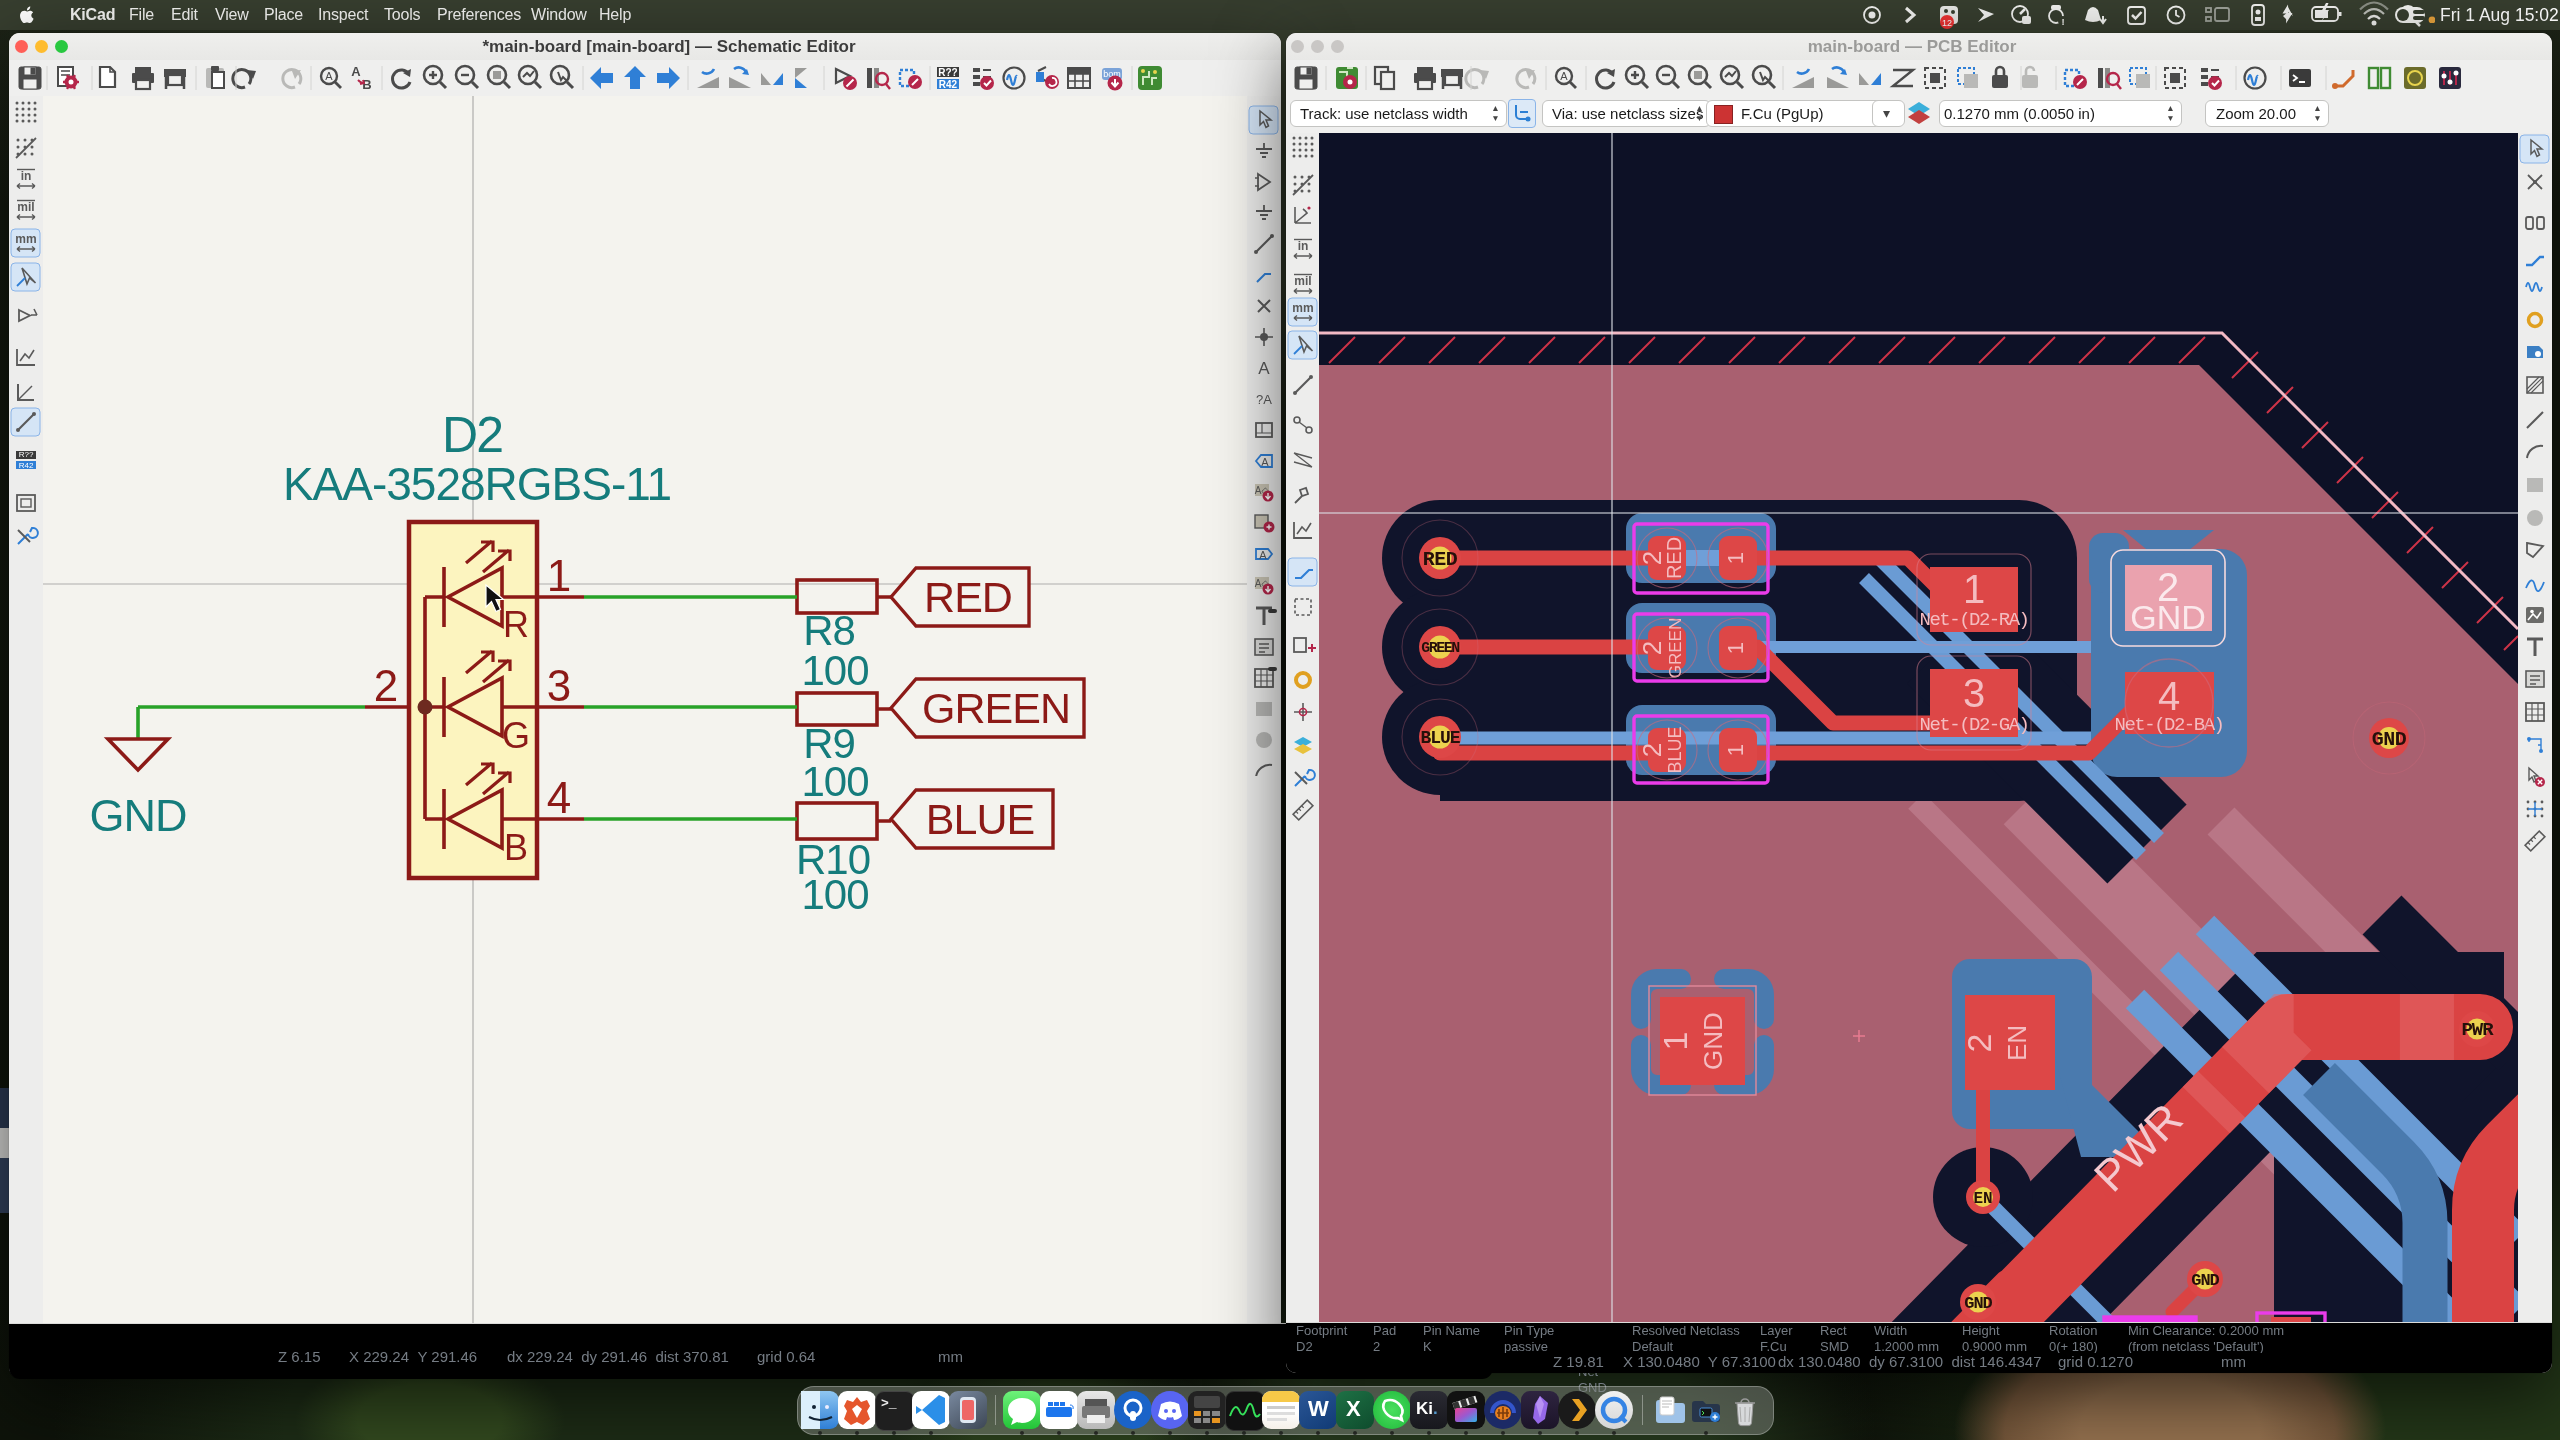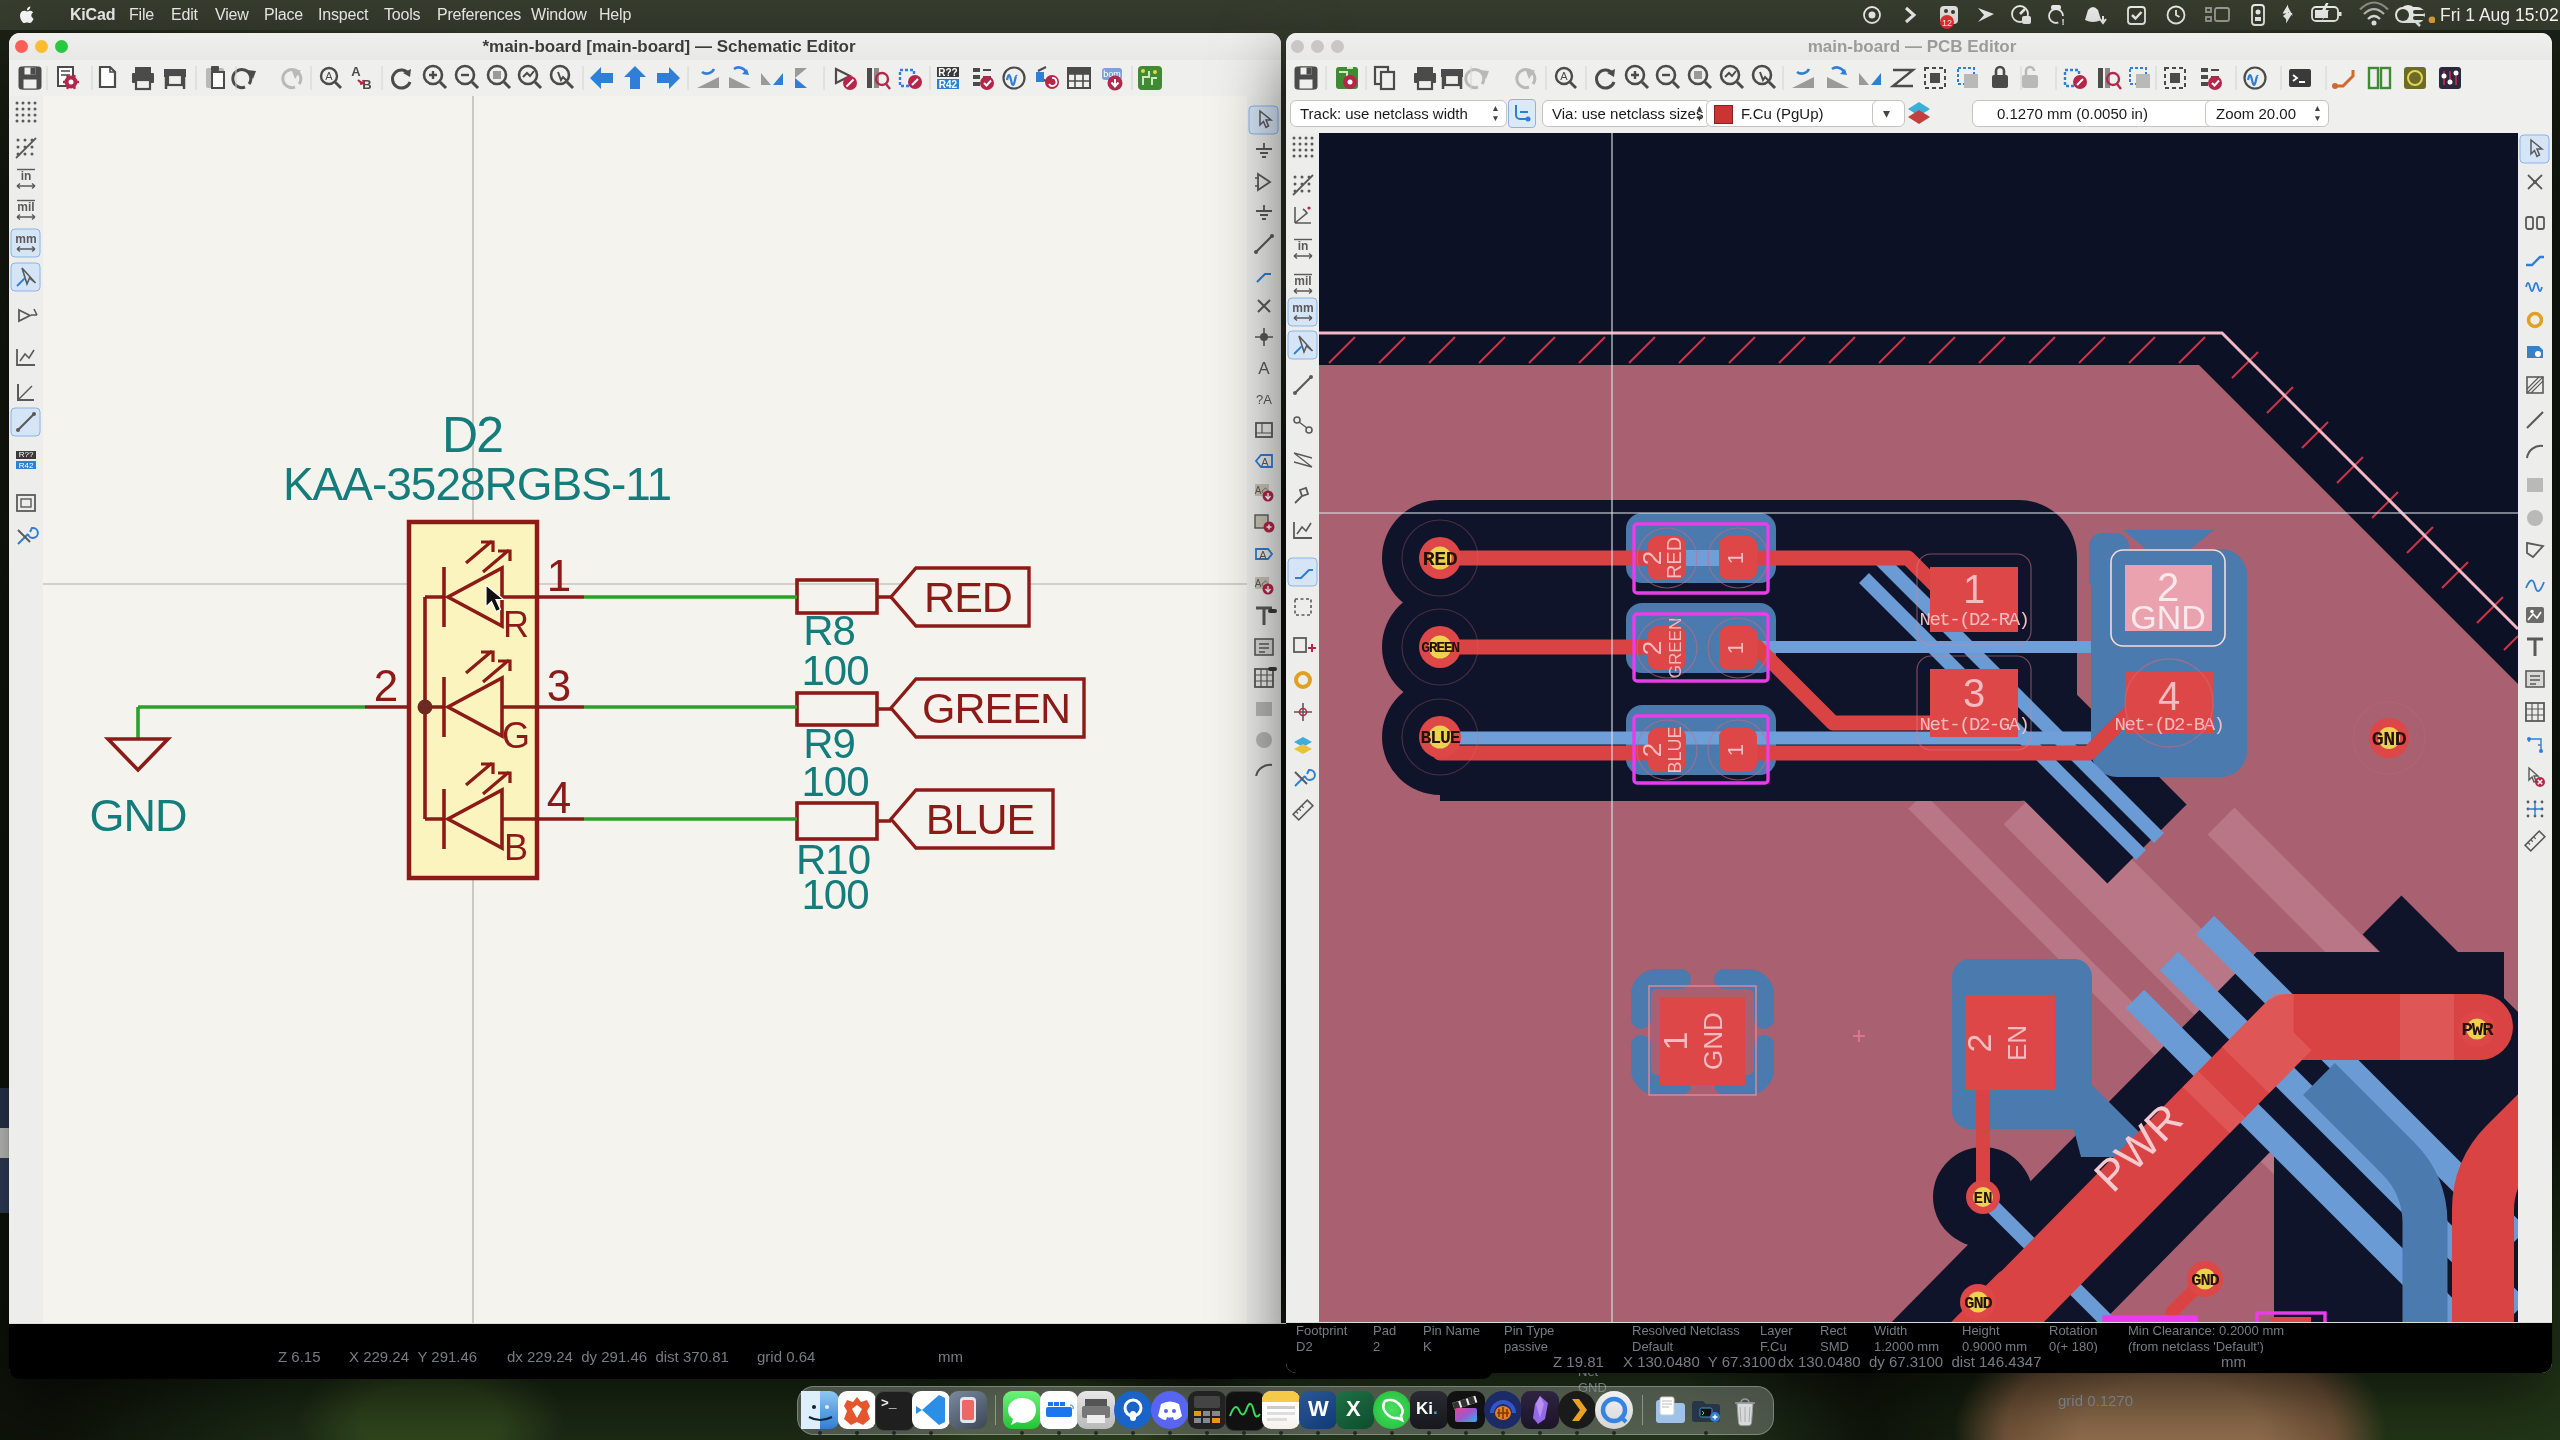--- a/index.html
+++ b/index.html
@@ -582,21 +582,21 @@
         </svg></div>
  <div class="dd" style="left:256px;top:67px;width:158px;height:25px;padding-left:9px;">Via: use netclass sizes<span class="spin">▲<br>▼</span></div>
  <div class="dd" style="left:420px;top:67px;width:153px;height:25px;padding-left:34px;"><span style="position:absolute;left:7px;top:4px;width:17px;height:17px;background:#c33;border:1px solid #822;"></span>F.Cu (PgUp)</div>
  <div class="dd" style="left:586px;top:67px;width:31px;height:25px;">
         <span style="position:absolute;left:10px;top:0px;color:#444;font-size:14px;">▾</span>
       </div>
  <svg class="abs" style="left:621px;top:67px" width="24" height="26" viewBox="0 0 24 26">
         <path d="M12 2 L23 9 12 16 1 9z" fill="#3bafda"></path>
         <path d="M12 10 L23 17 12 24 1 17z" fill="#c2403f"></path>
       </svg>
- <div class="dd" style="left:686px;top:67px;width:237px;height:25px;padding-left:24px;">0.1270 mm (0.0050 in)<span class="spin">▲<br>▼</span></div>
+ <div class="dd" style="left:653px;top:67px;width:237px;height:25px;padding-left:4px;">0.1270 mm (0.0050 in)<span class="spin">▲<br>▼</span></div>
  <div class="dd" style="left:919px;top:67px;width:112px;height:25px;padding-left:10px;">Zoom 20.00<span class="spin">▲<br>▼</span></div>
 
  <div class="ltool" style="left:0;top:100px;width:33px;height:1189px;"></div>
  <svg class="abs" style="left:0;top:100px;" width="33" height="760" viewBox="0 0 33 760">
         <g fill="#5a5a5a" stroke="#5a5a5a">
           <circle cx="8" cy="5" r="1.5" stroke="none"></circle>
           <circle cx="8" cy="11" r="1.5" stroke="none"></circle>
           <circle cx="8" cy="17" r="1.5" stroke="none"></circle>
           <circle cx="8" cy="23" r="1.5" stroke="none"></circle>
           <circle cx="14" cy="5" r="1.5" stroke="none"></circle>
@@ -922,21 +922,21 @@
   <div class="abs" style="left:534px;top:0;">Rect<br>SMD</div>
   <div class="abs" style="left:588px;top:0;">Width<br>1.2000 mm</div>
   <div class="abs" style="left:676px;top:0;">Height<br>0.9000 mm</div>
   <div class="abs" style="left:763px;top:0;">Rotation<br>0(+ 180)</div>
   <div class="abs" style="left:842px;top:0;">Min Clearance: 0.2000 mm<br>(from netclass 'Default')</div>
  </div>
  <div class="statusbar" style="left:0;top:1320px;width:1266px;height:20px;border-radius:0 0 10px 10px;">
   <div class="abs" style="left:267px;top:0px;">Z 19.81</div>
   <div class="abs" style="left:337px;top:0px;">X 130.0480&nbsp; Y 67.3100</div>
   <div class="abs" style="left:492px;top:0px;">dx 130.0480&nbsp; dy 67.3100&nbsp; dist 146.4347</div>
-  <div class="abs" style="left:772px;top:0px;margin-top:39px;">grid 0.1270</div>
+  <div class="abs" style="left:772px;top:0px;">grid 0.1270</div>
   <div class="abs" style="left:935px;top:0px;">mm</div>
  </div>
 </div>
 
 <div id="dock">
       <div class="dicon" style="left:3px;background:linear-gradient(180deg,#8fc7f2,#2f7fd6);"><svg width="38" height="38">
           <rect x="0" y="0" width="19" height="38" fill="#dceffb"></rect>
           <circle cx="13" cy="16" r="2" fill="#123"></circle>
           <circle cx="26" cy="16" r="2" fill="#eef"></circle>
           <path d="M8 26 q11 6 23 0" stroke="#123" fill="none" stroke-width="2"></path>

